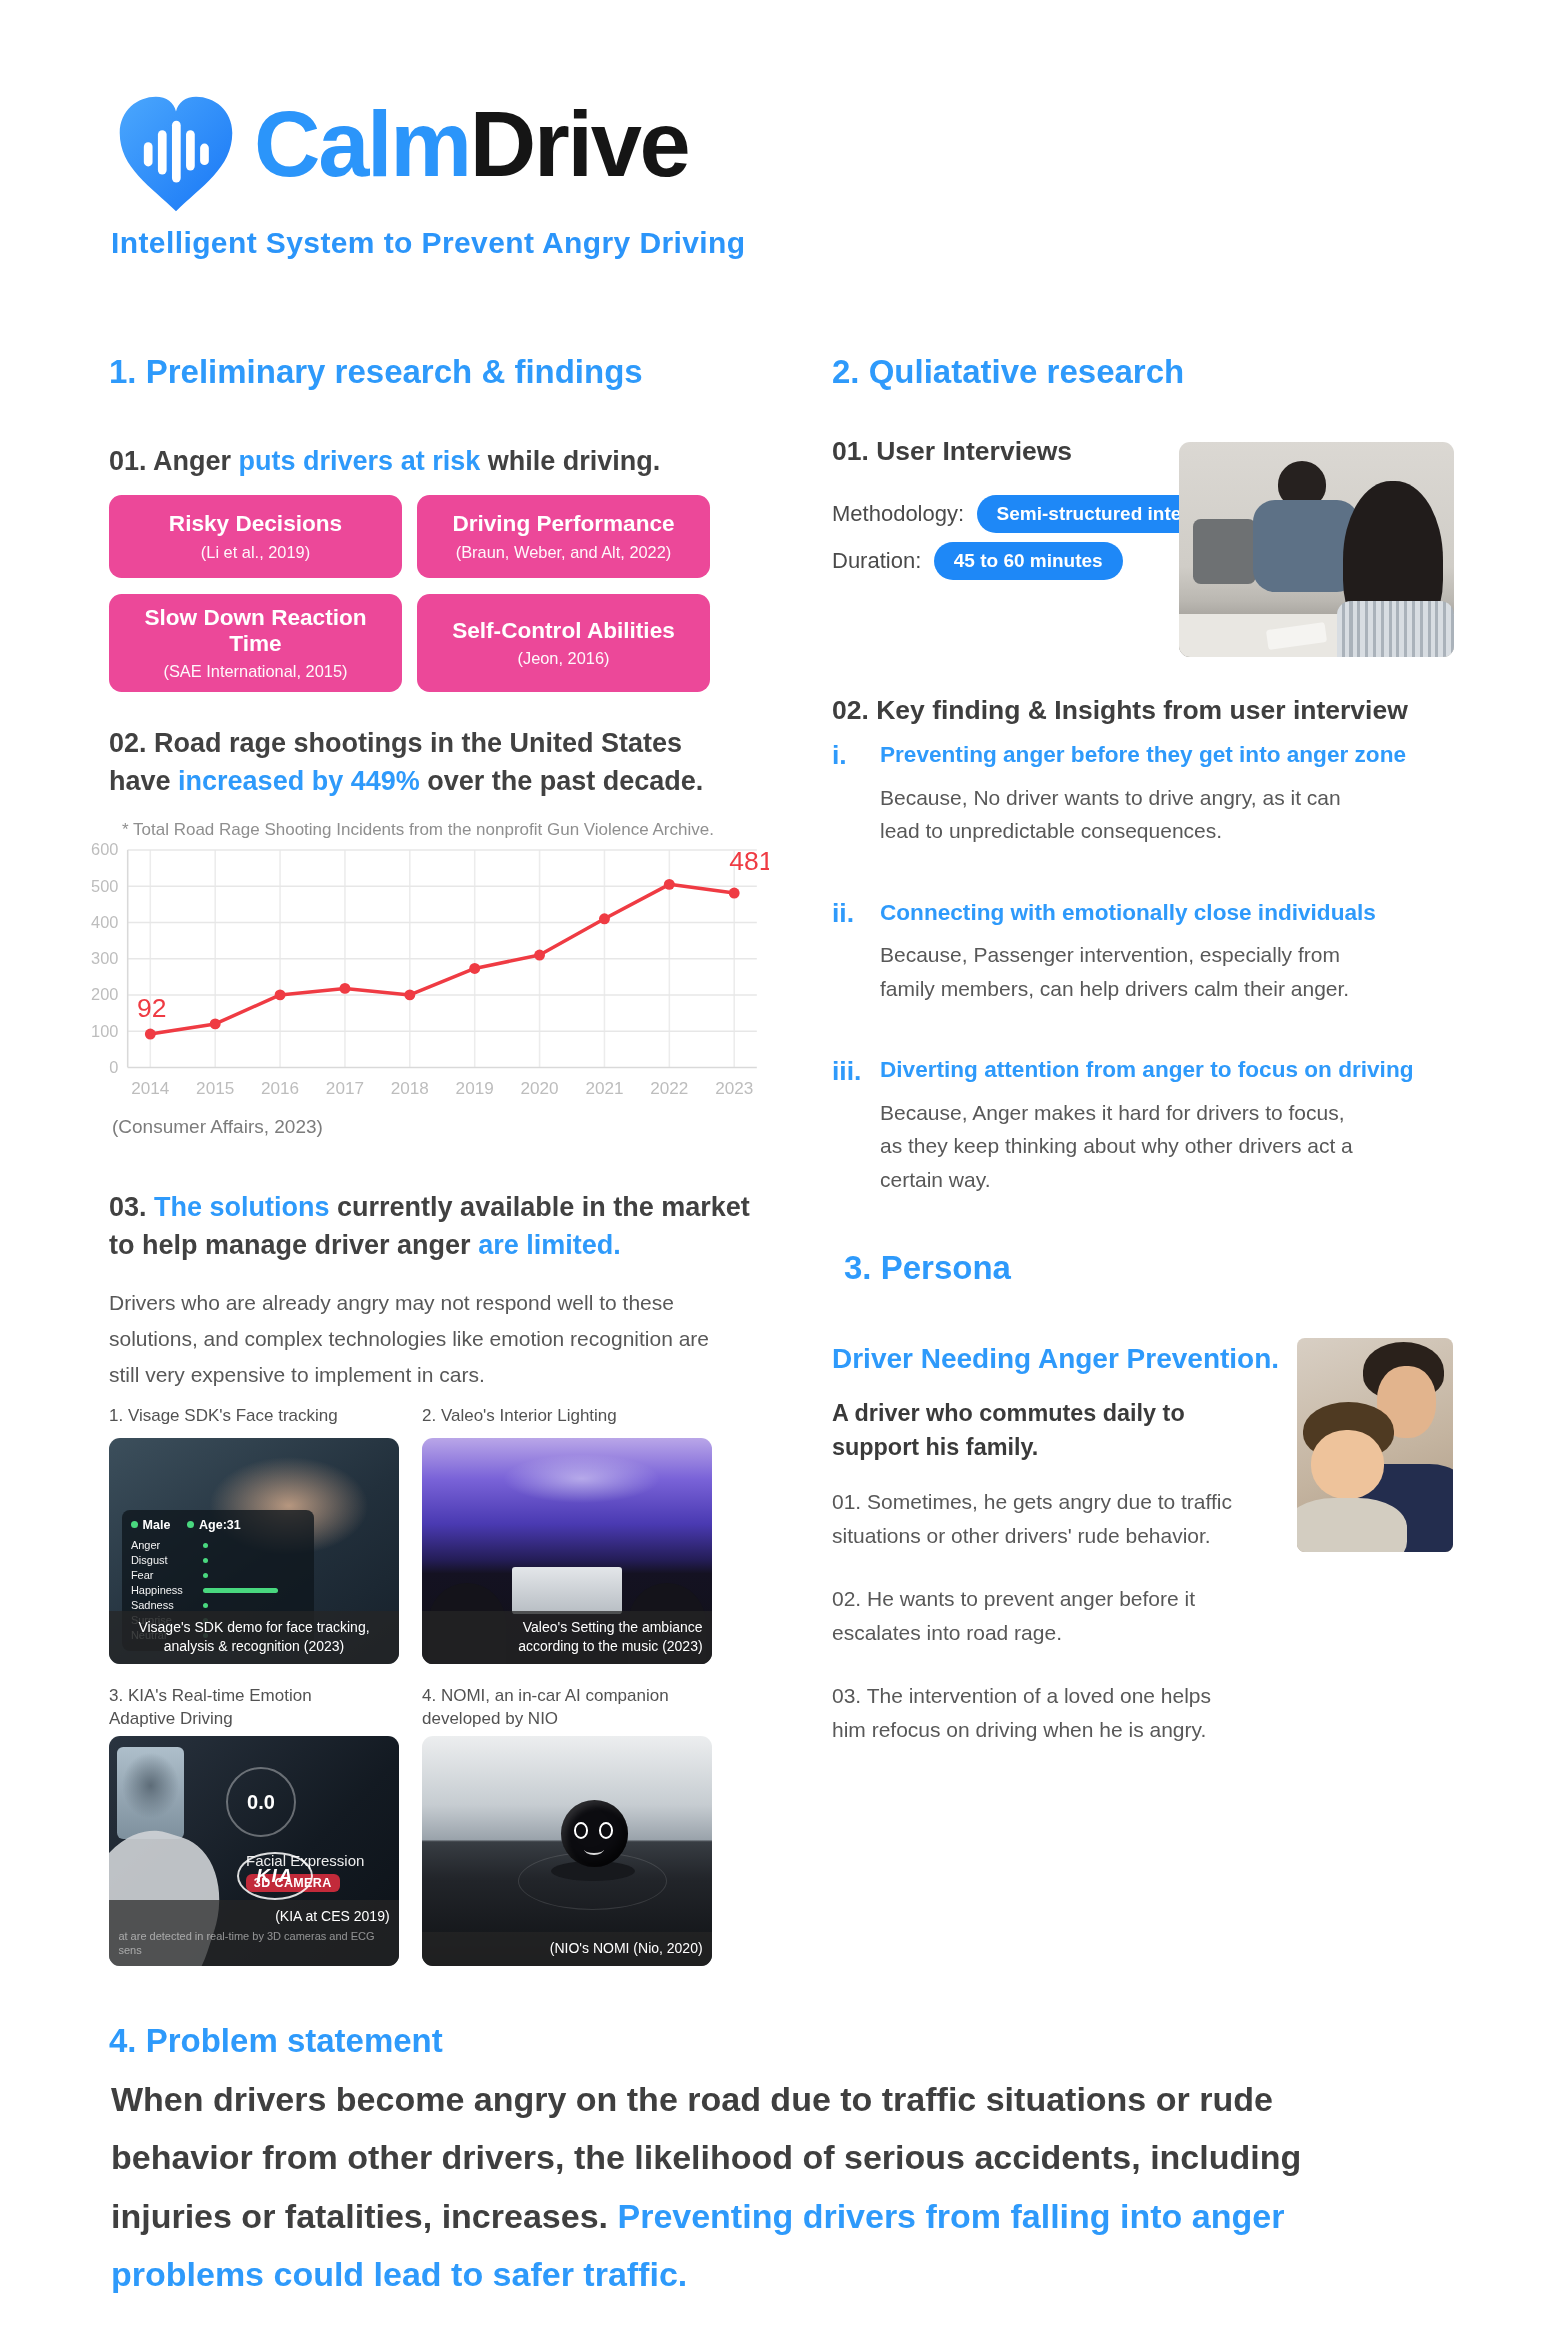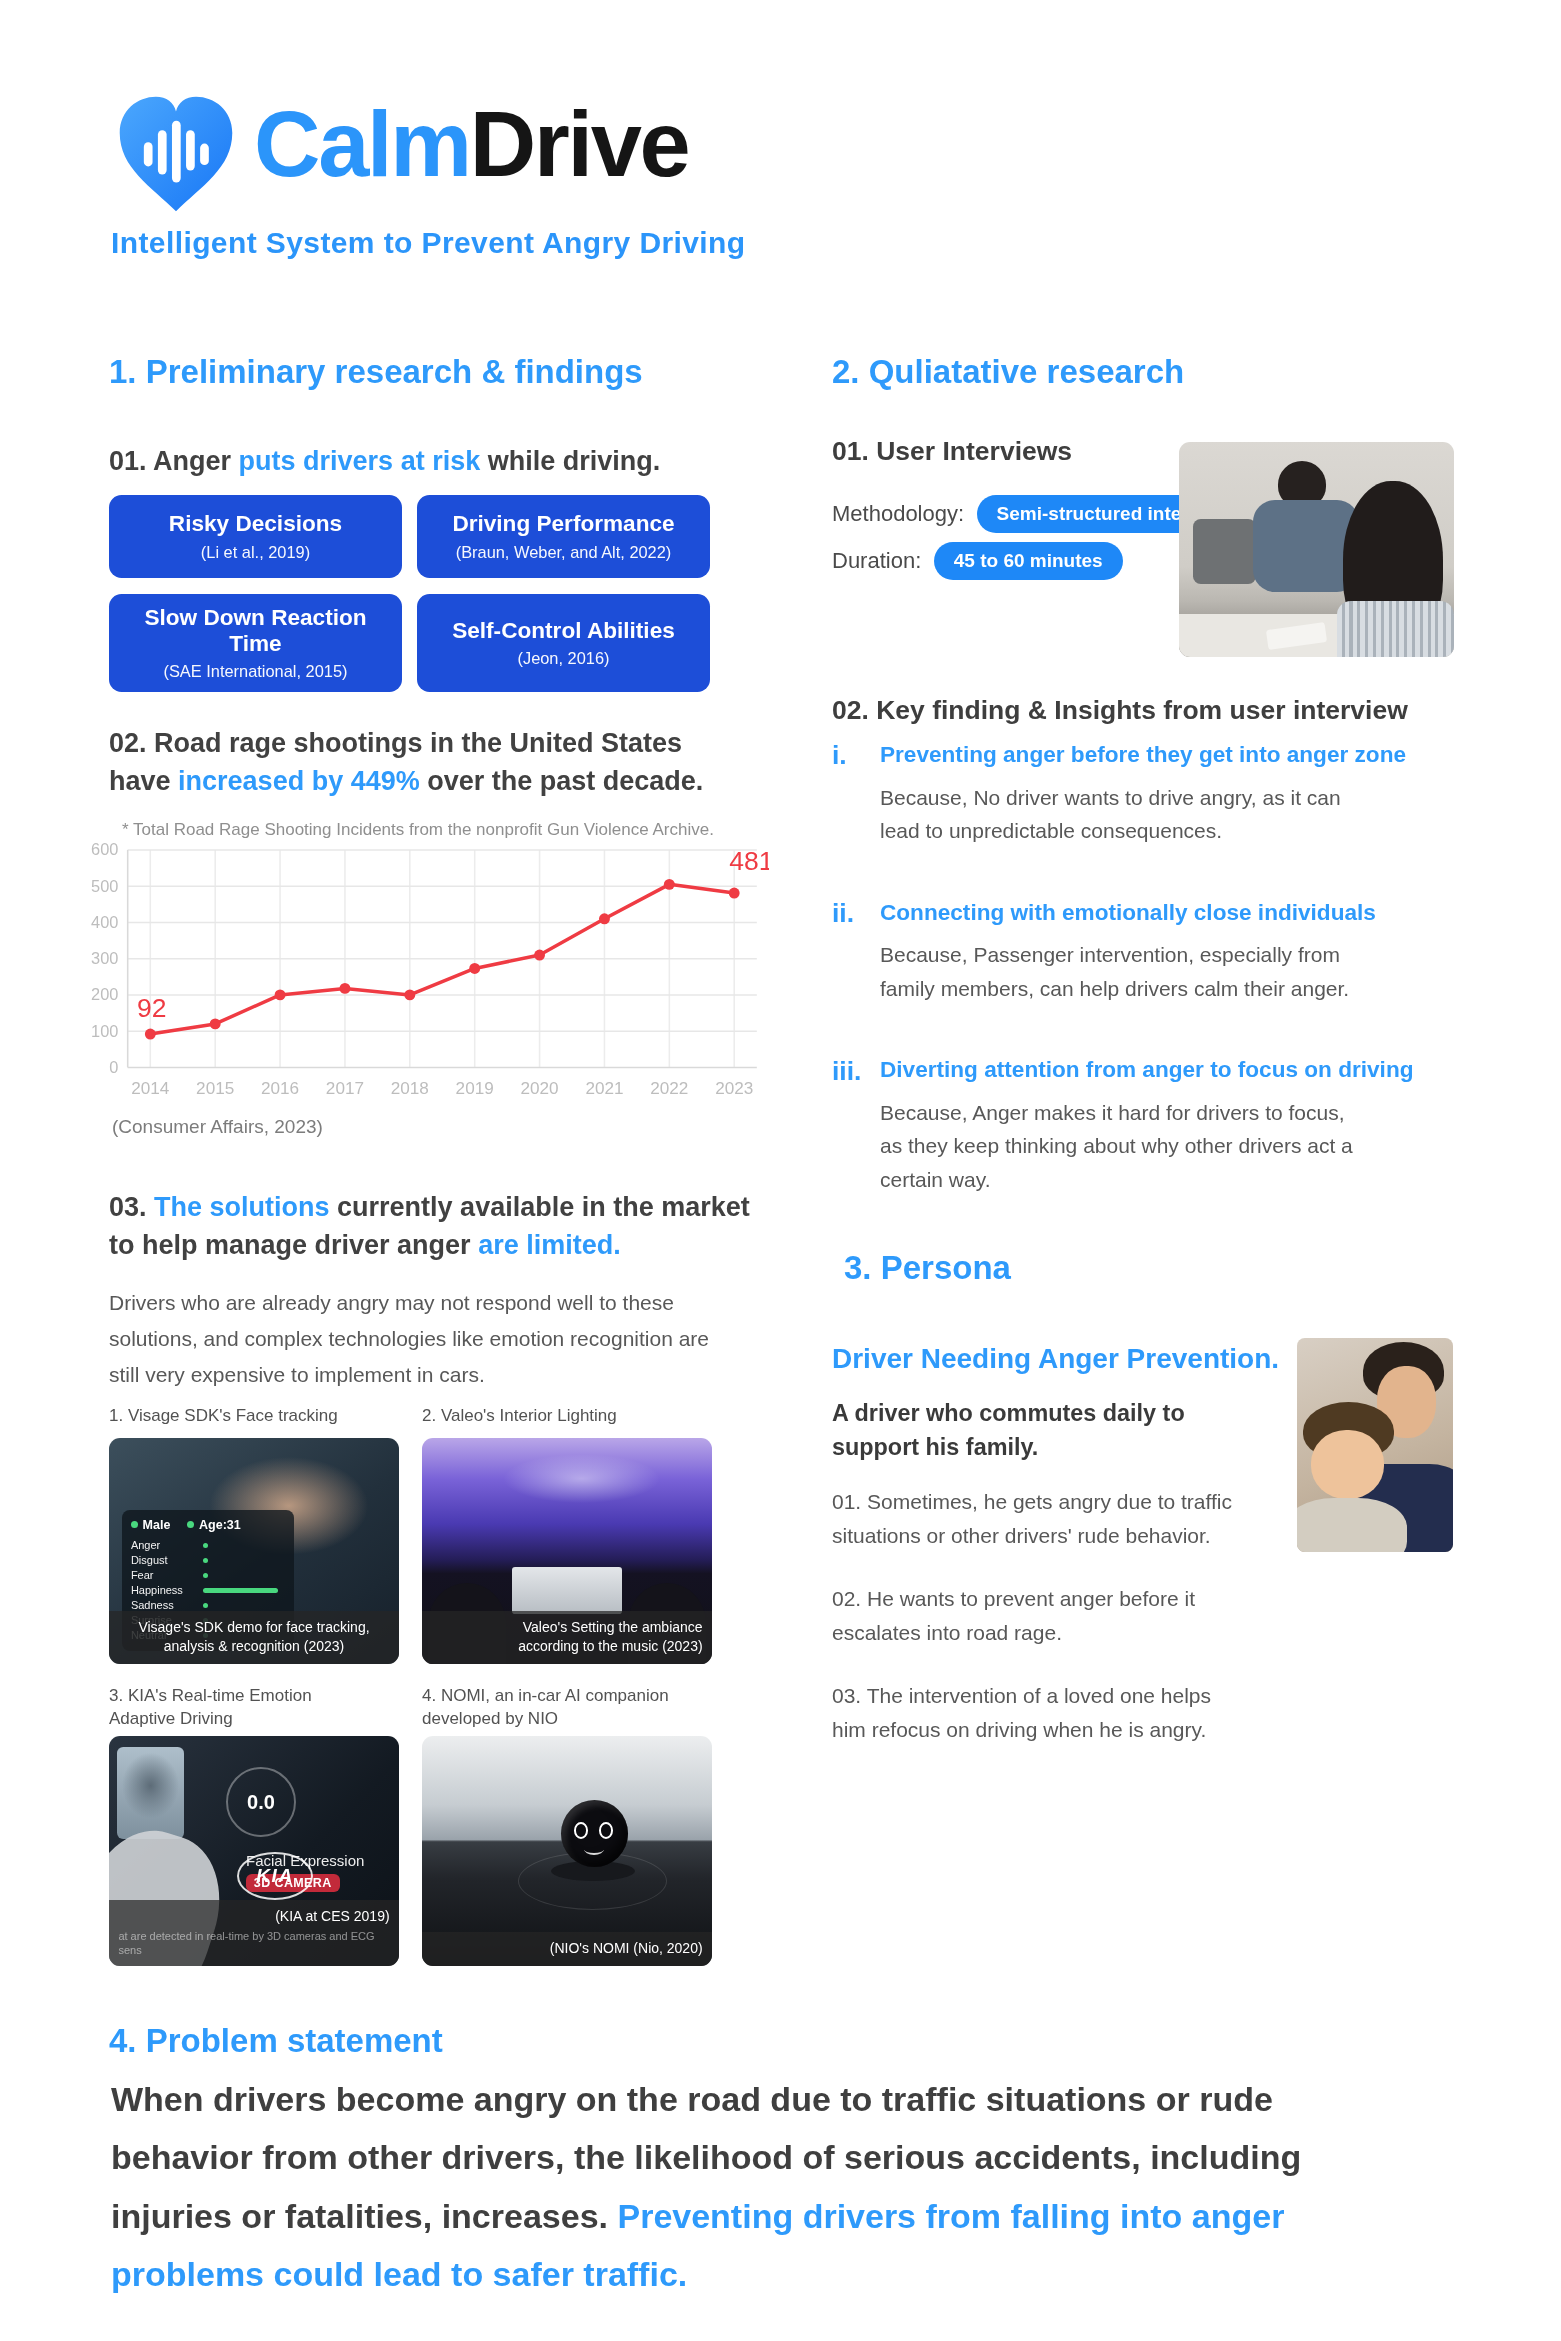--- a/index.html
+++ b/index.html
@@ -13,21 +13,21 @@
   .brand .drive{color:#151515;}
   .tagline{left:111px;top:226px;font-size:30px;font-weight:bold;color:#2B95FA;letter-spacing:0.4px;}
 
   
   .sec-title{font-size:33px;font-weight:bold;color:#2E9AFB;}
   .item-head{font-size:27px;font-weight:bold;color:#414141;line-height:1.42;}
   .item-head .hl{color:#2E9AFB;}
 
   
   .cards{left:109px;top:495px;display:grid;grid-template-columns:293px 293px;gap:15.6px 15px;}
-  .card{background:#1d4ed8;border-radius:12.5px;color:#fff;text-align:center;display:flex;
+  .card{background:#ec4899;border-radius:12.5px;color:#fff;text-align:center;display:flex;
         flex-direction:column;justify-content:center;gap:5.5px;min-height:83px;padding:11px 6.2px;box-sizing:border-box;}
   .card-title{font-size:22.6px;font-weight:bold;}
   .card-src{font-size:16.4px;opacity:.96;}
 
   
   .chart-note{left:122px;top:820px;font-size:17px;color:#8f8f8f;}
   #chart-host{left:82px;top:839px;width:687px;height:290px;}
   .chart-caption{left:112px;top:1116px;font-size:19px;color:#7c7c7c;}
 
   .body-text{font-size:21px;color:#585858;line-height:1.72;}
@@ -36,21 +36,21 @@
   .fig-label{font-size:17px;color:#525252;line-height:1.35;}
   .fig-img{border-radius:11px;overflow:hidden;width:290px;position:absolute;}
   .fig-cap{position:absolute;left:0;right:0;bottom:0;background:rgba(38,38,38,.72);color:#fff;
            font-size:14px;line-height:1.35;padding:7px 9.4px 7.8px;}
   .cap-center{text-align:center;}
   .cap-right{text-align:right;}
 
   .visage-bg{background:
       radial-gradient(closest-side at 62% 30%, rgba(208,168,138,.85), rgba(208,168,138,0) 72%),
       linear-gradient(145deg,#3c4f5c 0%,#22303c 55%,#16202a 100%);}
-  .vs-panel{position:absolute;left:12.5px;top:72px;width:172px;background:rgba(14,22,28,.78);
+  .vs-panel{position:absolute;left:12.5px;top:72px;width:192px;background:rgba(14,22,28,.78);
             border-radius:7.8px;padding:7.8px 9.4px;box-sizing:border-box;}
   .vs-head{display:flex;gap:17px;margin-bottom:6.2px;}
   .vs-head-item{display:flex;align-items:center;gap:4.7px;color:#fff;font-size:12.5px;font-weight:bold;}
   .vs-glyph{width:7px;height:7px;border-radius:50%;background:#49d87f;display:inline-block;}
   .vs-row{display:flex;align-items:center;height:15px;}
   .vs-row .lab{width:72px;color:#f2f2f2;font-size:11px;}
   .vs-row.dim .lab{color:rgba(255,255,255,.45);}
   .vs-dot{width:5.5px;height:5.5px;border-radius:50%;background:#49d87f;}
   .vs-row.dim .vs-dot{background:rgba(116,216,160,.45);}
   .vs-bar{width:75px;height:5.5px;border-radius:3.1px;background:#49d87f;}

